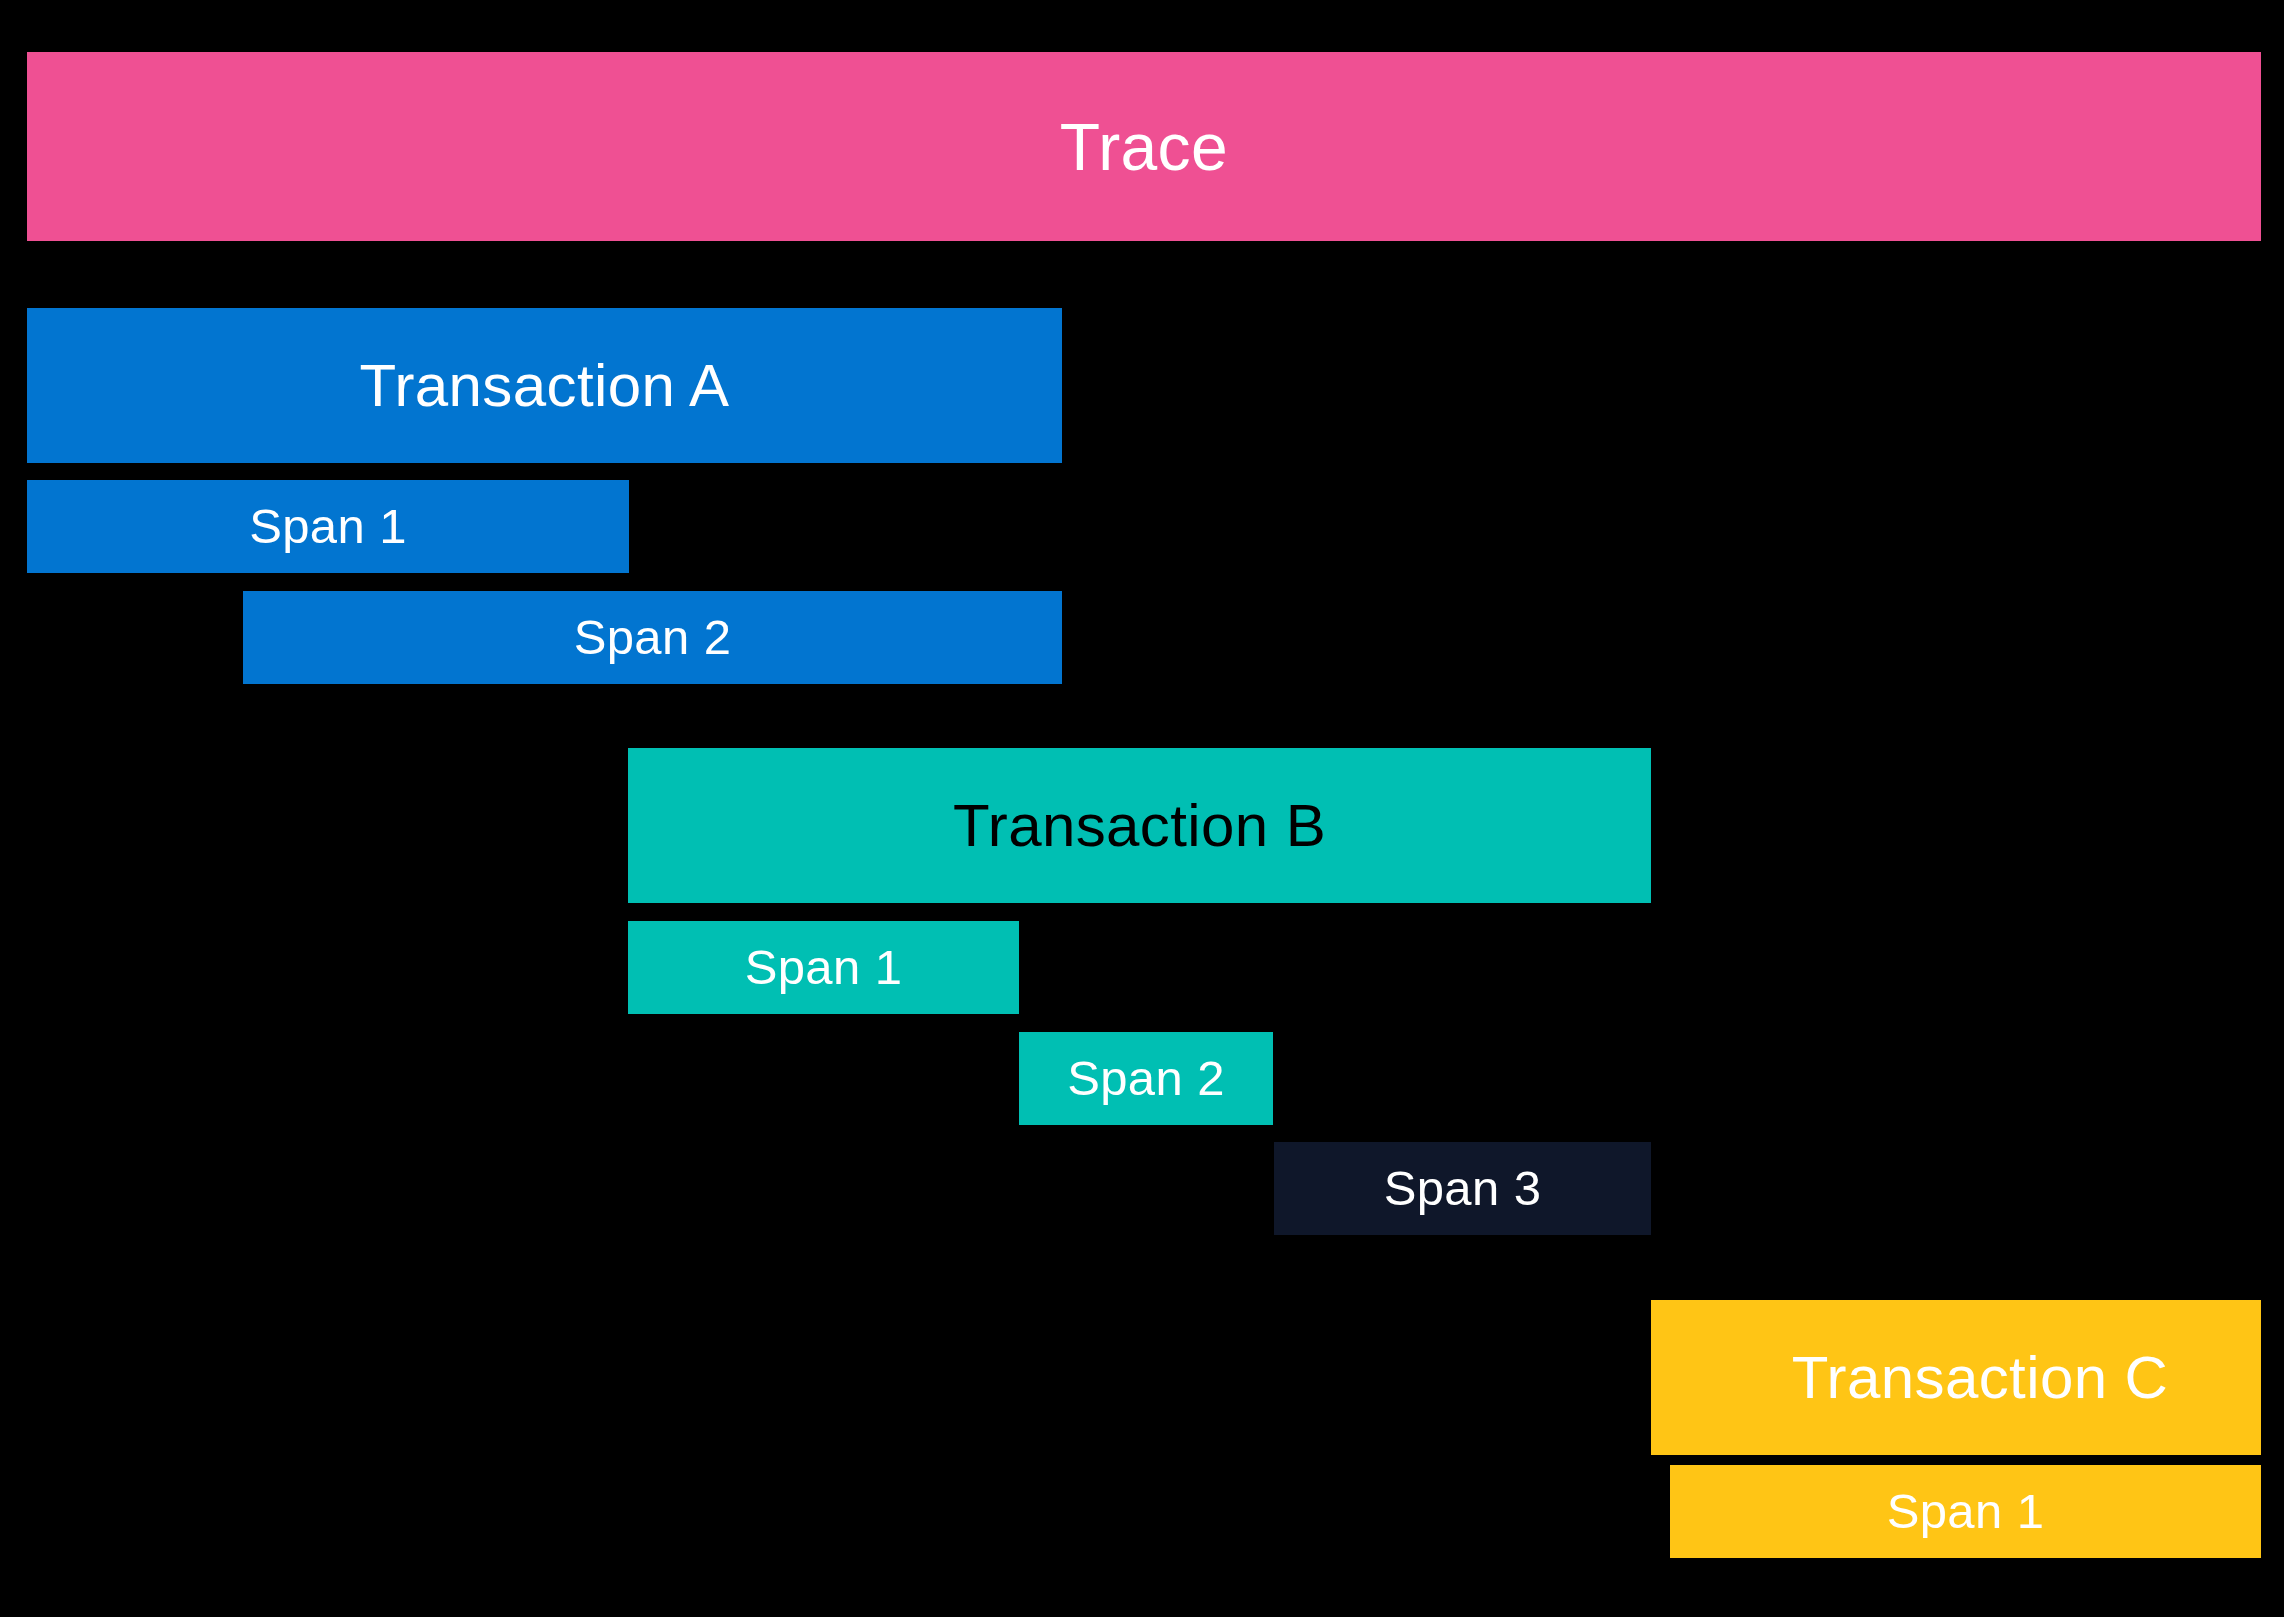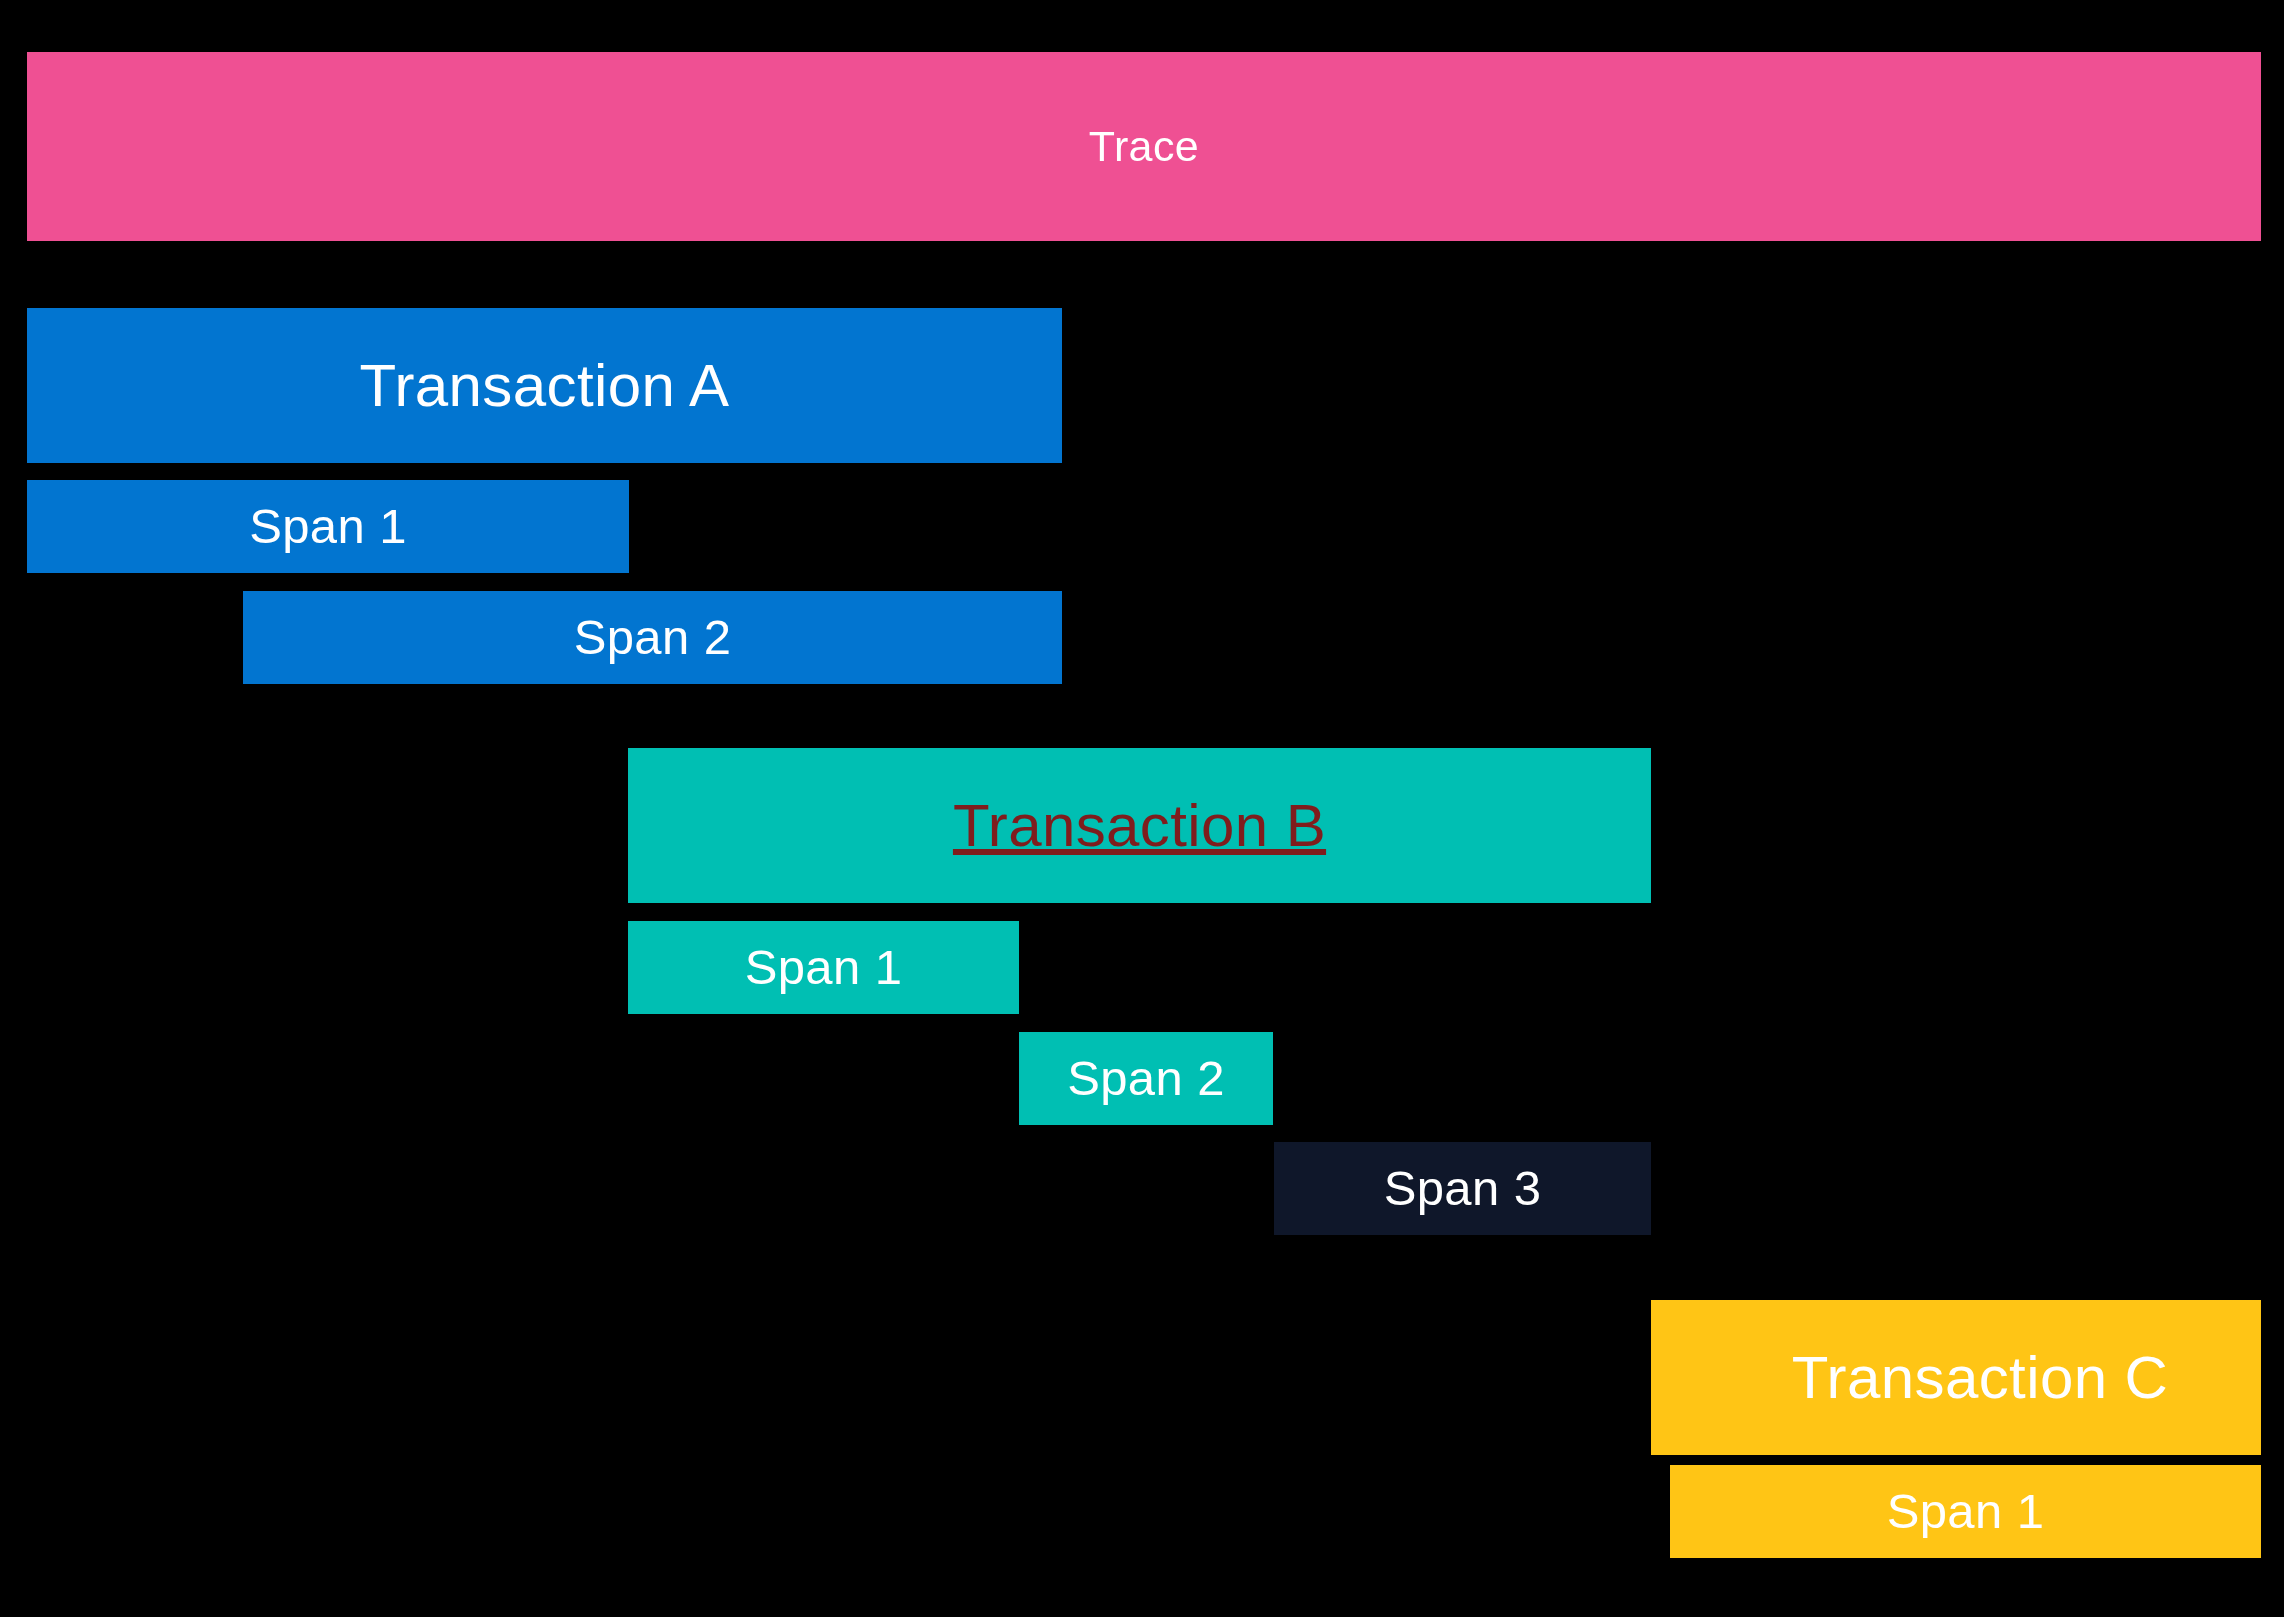--- a/index.html
+++ b/index.html
@@ -24,42 +24,42 @@
     color: #ffffff;
     white-space: nowrap;
     line-height: 1;
     overflow: hidden;
   }
   .bar-label {
     color: #ffffff;
     font-weight: 400;
     letter-spacing: 0.4px;
   }
-  .lvl-trace   { font-size: 43px; }
+  .lvl-trace   { font-size: 66px; }
   .lvl-txn     { font-size: 60px; }
   .lvl-span    { font-size: 49px; }
 </style>
 </head>
 <body>
 
 <div id="canvas" style="background: rgb(0, 0, 0);">
     <div class="bar" style="left: 27px; top: 52px; width: 2234px; height: 189px; background: rgb(239, 80, 147);">
       <span class="bar-label lvl-trace" style="color: rgb(255, 255, 255);">Trace</span>
     </div>
     <div class="bar" style="left: 27px; top: 308px; width: 1035px; height: 155px; background: rgb(2, 117, 208); align-items: center;">
       <span class="bar-label lvl-txn" style="color: rgb(255, 255, 255);">Transaction A</span>
     </div>
     <div class="bar" style="left: 27px; top: 480px; width: 602px; height: 93px; background: rgb(2, 117, 208);">
       <span class="bar-label lvl-span" style="color: rgb(255, 255, 255);">Span 1</span>
     </div>
     <div class="bar" style="left: 243px; top: 591px; width: 819px; height: 93px; background: rgb(2, 117, 208);">
       <span class="bar-label lvl-span" style="color: rgb(255, 255, 255);">Span 2</span>
     </div>
     <div class="bar" style="left: 628px; top: 748px; width: 1023px; height: 155px; background: rgb(0, 191, 179);">
-      <span class="bar-label lvl-txn" style="color: #7f1d1d; text-decoration: underline;">Transaction B</span>
+      <span class="bar-label lvl-txn" style="color: #000000;">Transaction B</span>
     </div>
     <div class="bar" style="left: 628px; top: 921px; width: 391px; height: 93px; background: rgb(0, 191, 179);">
       <span class="bar-label lvl-span" style="color: rgb(255, 255, 255);">Span 1</span>
     </div>
     <div class="bar" style="left: 1019px; top: 1032px; width: 254px; height: 93px; background: rgb(0, 191, 179);">
       <span class="bar-label lvl-span" style="color: rgb(255, 255, 255);">Span 2</span>
     </div>
     <div class="bar" style="left: 1274px; top: 1142px; width: 377px; height: 93px; background: #0f172a; align-items: center;">
       <span class="bar-label lvl-span" style="color: rgb(255, 255, 255);">Span 3</span>
     </div>

